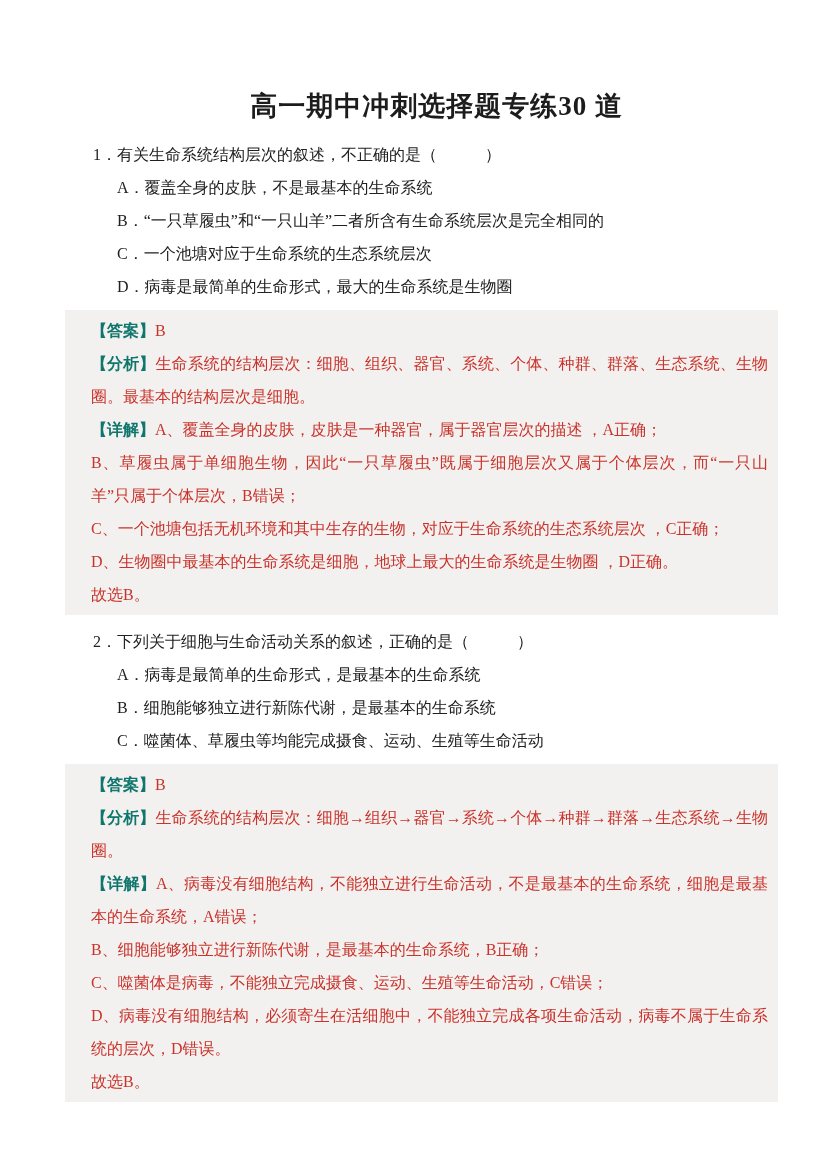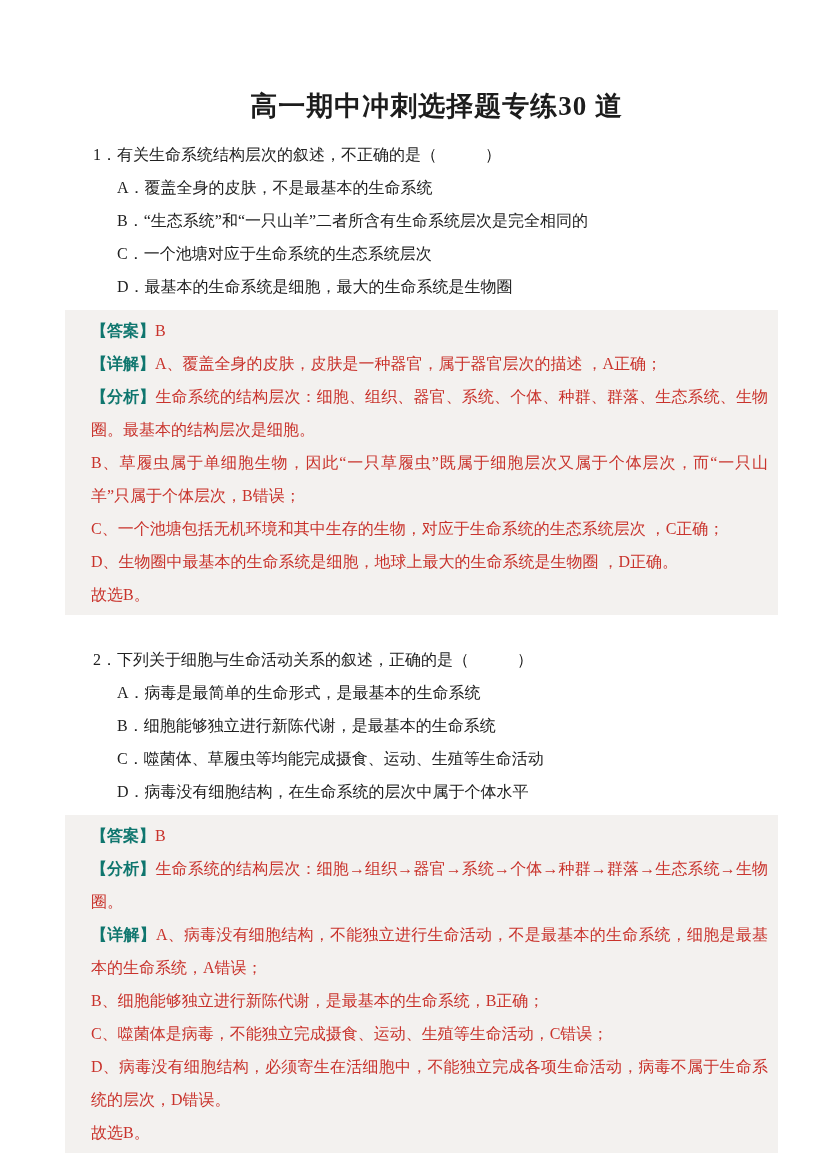--- a/index.html
+++ b/index.html
@@ -25,21 +25,21 @@
     line-height: 40px;
   }
   .content {
     margin: 12px 30px 0 42px;
     width: 713px;
     font-size: 16px;
     color: #212121;
   }
   .content p { margin: 0; line-height: 33px; text-align: justify; }
   .stem { padding-left: 28px; }
-  .stem.q2 { margin-top: 28px; }
+  .stem.q2 { margin-top: 10px; }
   .options p { padding-left: 52px; }
   .answer-block {
     background: #f3f1ef;
     color: #c9332c;
     padding: 4px 10px 4px 26px;
     margin: 7px 0 9px 0;
   }
   .answer-block .label { font-weight: bold; color: #0f766e; }
 </style>
 </head>
@@ -47,41 +47,40 @@
 
 <div class="page">
 
   <div class="doc-title">高一期中冲刺选择题专练30 道</div>
 
   <div class="content">
 
     <p class="stem">1．有关生命系统结构层次的叙述，不正确的是（　　　）</p>
     <div class="options">
       <p>A．覆盖全身的皮肤，不是最基本的生命系统</p>
-      <p>B．“生态系统”和“一只山羊”二者所含有生命系统层次是完全相同的</p>
+      <p>B．“一只草履虫”和“一只山羊”二者所含有生命系统层次是完全相同的</p>
       <p>C．一个池塘对应于生命系统的生态系统层次</p>
-      <p>D．最基本的生命系统是细胞，最大的生命系统是生物圈</p>
+      <p>D．病毒是最简单的生命形式，最大的生命系统是生物圈</p>
     </div>
 
     <div class="answer-block">
       <p><span class="label">【答案】</span><span>B</span></p>
+      <p><span class="label">【分析】</span><span>生命系统的结构层次：细胞、组织、器官、系统、个体、种群、群落、生态系统、生物圈。最基本的结构层次是细胞。</span></p>
       <p><span class="label">【详解】</span><span>A、覆盖全身的皮肤，皮肤是一种器官，属于器官层次的描述 ，A正确；</span></p>
-      <p><span class="label">【分析】</span><span>生命系统的结构层次：细胞、组织、器官、系统、个体、种群、群落、生态系统、生物圈。最基本的结构层次是细胞。</span></p>
       <p>B、草履虫属于单细胞生物，因此“一只草履虫”既属于细胞层次又属于个体层次，而“一只山羊”只属于个体层次，B错误；</p>
       <p>C、一个池塘包括无机环境和其中生存的生物，对应于生命系统的生态系统层次 ，C正确；</p>
       <p>D、生物圈中最基本的生命系统是细胞，地球上最大的生命系统是生物圈 ，D正确。</p>
       <p>故选B。</p>
     </div>
 
     <p class="stem q2">2．下列关于细胞与生命活动关系的叙述，正确的是（　　　）</p>
     <div class="options">
       <p>A．病毒是最简单的生命形式，是最基本的生命系统</p>
       <p>B．细胞能够独立进行新陈代谢，是最基本的生命系统</p>
       <p>C．噬菌体、草履虫等均能完成摄食、运动、生殖等生命活动</p>
-      <p>D．病毒没有细胞结构，在生命系统的层次中属于个体水平</p>
     </div>
 
     <div class="answer-block">
       <p><span class="label">【答案】</span><span>B</span></p>
       <p><span class="label">【分析】</span><span>生命系统的结构层次：细胞→组织→器官→系统→个体→种群→群落→生态系统→生物圈。</span></p>
       <p><span class="label">【详解】</span><span>A、病毒没有细胞结构，不能独立进行生命活动，不是最基本的生命系统，细胞是最基本的生命系统，A错误；</span></p>
       <p>B、细胞能够独立进行新陈代谢，是最基本的生命系统，B正确；</p>
       <p>C、噬菌体是病毒，不能独立完成摄食、运动、生殖等生命活动，C错误；</p>
       <p>D、病毒没有细胞结构，必须寄生在活细胞中，不能独立完成各项生命活动，病毒不属于生命系统的层次，D错误。</p>
       <p>故选B。</p>

